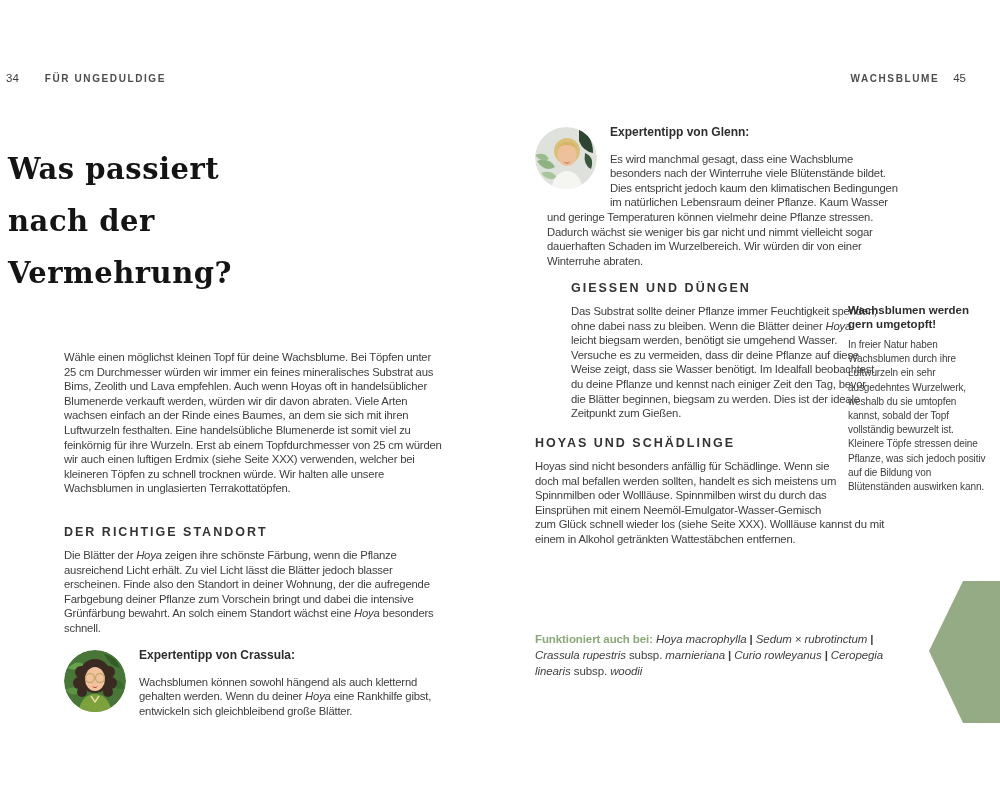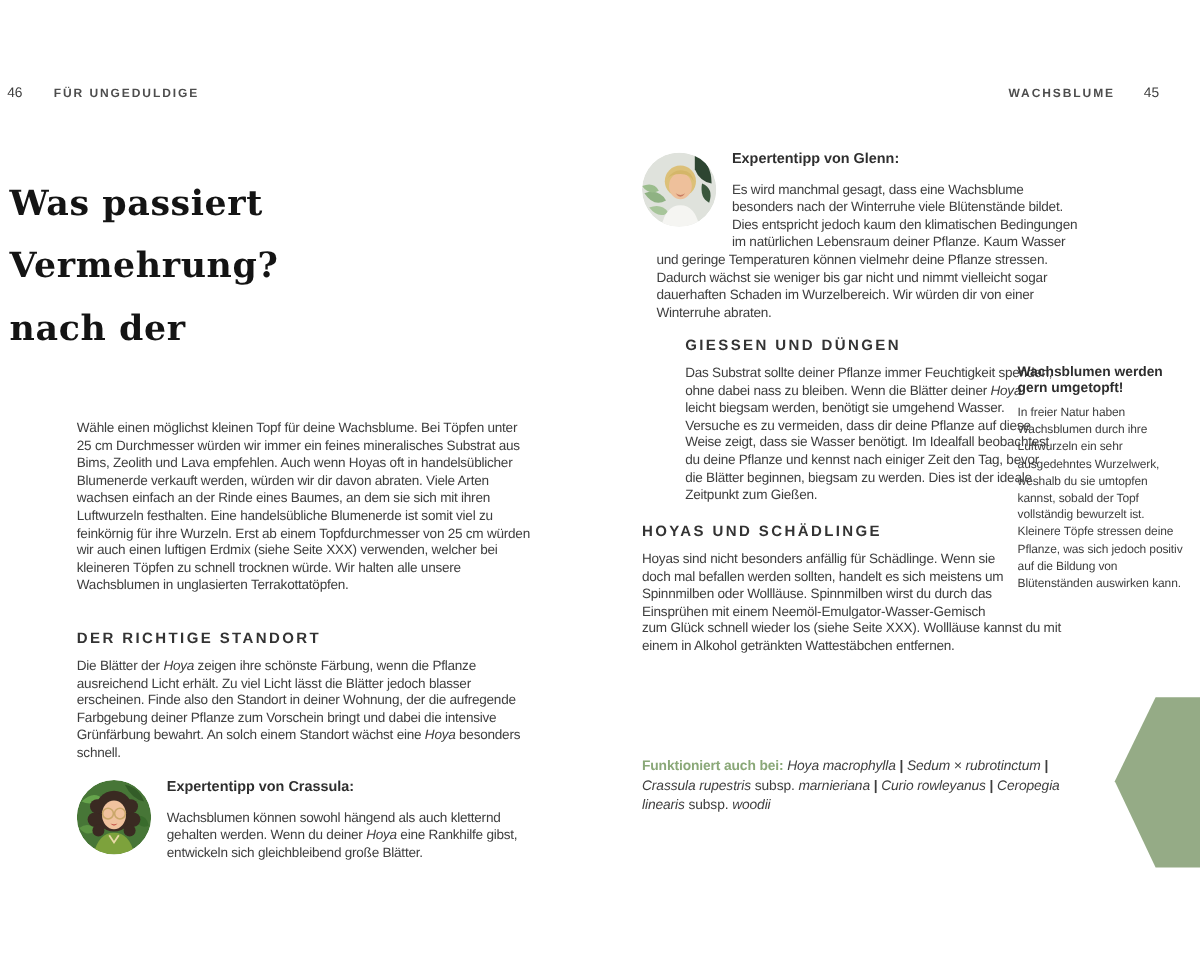--- a/index.html
+++ b/index.html
@@ -7,21 +7,21 @@
     width:1000px;height:800px;position:relative;background:#ffffff;
     font-family:"Liberation Sans", sans-serif;color:#3e3e3e;overflow:hidden;
     -webkit-font-smoothing:antialiased;
   }
   .abs{position:absolute;}
 
   
   .runhead{top:72px;font-size:10px;letter-spacing:1.6px;font-weight:bold;color:#4d4d4d;display:flex;align-items:baseline;}
   .runhead .pagenum{font-size:11.5px;letter-spacing:0;font-weight:normal;color:#3c3c3c;}
   #head-left{left:6px;gap:26px;}
-  #head-right{right:34px;gap:24px;text-align:right;}
+  #head-right{right:34px;gap:14px;text-align:right;}
 
   
   .title{left:8px;top:124px;width:480px;font-family:"DejaVu Serif", serif;font-weight:bold;
          color:#141414;font-size:29px;line-height:52px;letter-spacing:0.5px;}
 
   
   .sec h2{margin:0 0 9px 0;font-size:12.5px;font-weight:bold;letter-spacing:2px;color:#333333;}
   .sec p{margin:0;font-size:11.3px;line-height:14.6px;letter-spacing:-0.2px;color:#3e3e3e;}
 
   #sec-topf{left:64px;top:350px;width:382px;}
@@ -50,32 +50,32 @@
   .seg-b{font-weight:bold;}
   .seg-g{font-weight:bold;color:var(--accent-green);}
 
   
   #hexagon{left:925px;top:578px;}
 </style>
 </head>
 <body>
 
 <div class="abs runhead" id="head-left">
-  <span class="pagenum">46</span>
+  <span class="pagenum">34</span>
   <span>FÜR UNGEDULDIGE</span>
 </div>
 <div class="abs runhead" id="head-right">
   <span>WACHSBLUME</span>
   <span class="pagenum">45</span>
 </div>
 
 <h1 class="abs title">
   <span style="display:block">Was passiert</span>
+  <span style="display:block">nach der</span>
   <span style="display:block">Vermehrung?</span>
-  <span style="display:block">nach der</span>
 </h1>
 
 <section class="abs sec" id="sec-topf">
   <p>Wähle einen möglichst kleinen Topf für deine Wachsblume. Bei Töpfen unter 25 cm Durchmesser würden wir immer ein feines mineralisches Substrat aus Bims, Zeolith und Lava empfehlen. Auch wenn Hoyas oft in handelsüblicher Blumenerde verkauft werden, würden wir dir davon abraten. Viele Arten wachsen einfach an der Rinde eines Baumes, an dem sie sich mit ihren Luftwurzeln festhalten. Eine handelsübliche Blumenerde ist somit viel zu feinkörnig für ihre Wurzeln. Erst ab einem Topfdurchmesser von 25 cm würden wir auch einen luftigen Erdmix (siehe Seite XXX) verwenden, welcher bei kleineren Töpfen zu schnell trocknen würde. Wir halten alle unsere Wachsblumen in unglasierten Terrakottatöpfen.</p>
 </section>
 
 <section class="abs sec" id="sec-standort">
   <h2>DER RICHTIGE STANDORT</h2>
   <p><span>Die Blätter der </span><span class="seg-i">Hoya</span><span> zeigen ihre schönste Färbung, wenn die Pflanze ausreichend Licht erhält. Zu viel Licht lässt die Blätter jedoch blasser erscheinen. Finde also den Standort in deiner Wohnung, der die aufregende Farbgebung deiner Pflanze zum Vorschein bringt und dabei die intensive Grünfärbung bewahrt. An solch einem Standort wächst eine </span><span class="seg-i">Hoya</span><span> besonders schnell.</span></p>
 </section>

